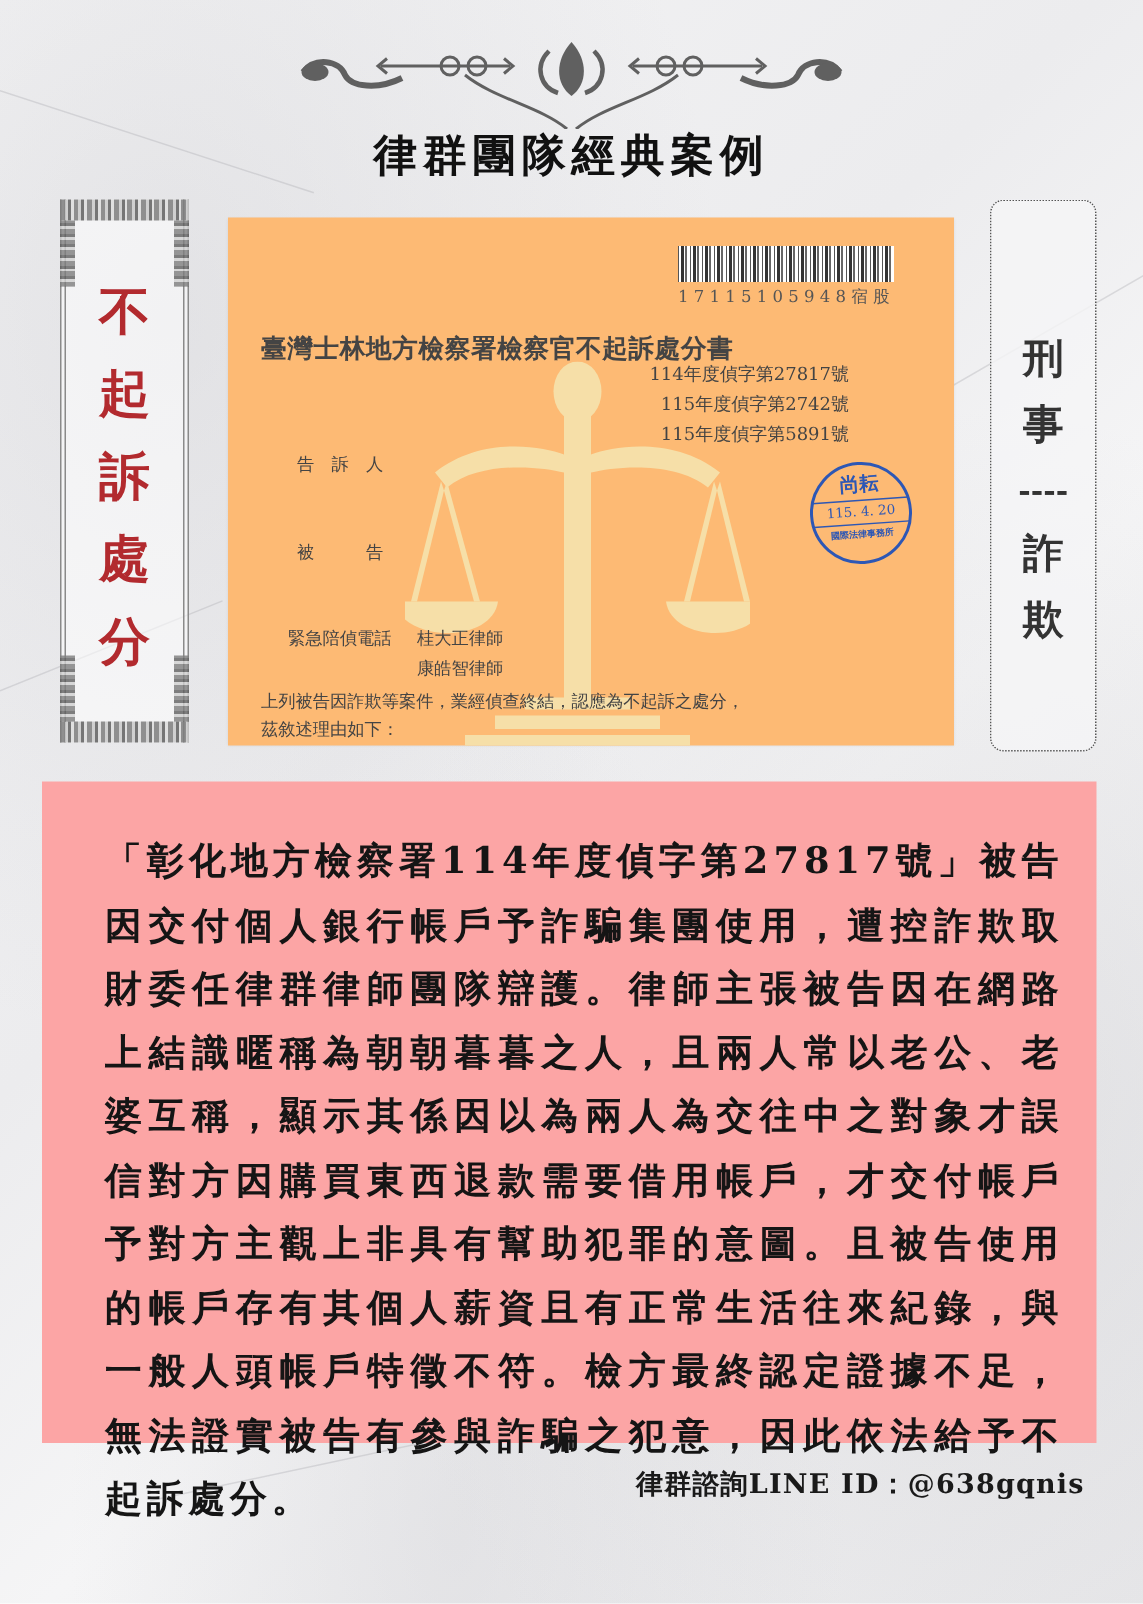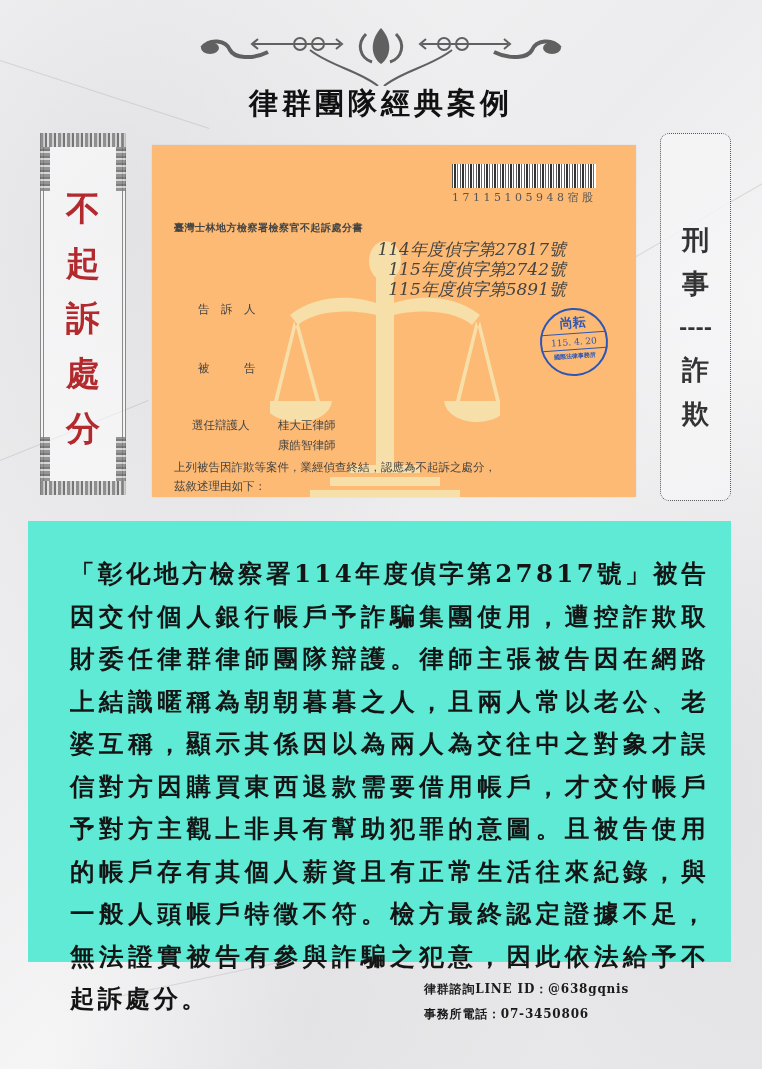--- a/index.html
+++ b/index.html
@@ -65,44 +65,44 @@
   
   .doc {
     position: absolute; left: 152px; top: 145px; width: 484px; height: 352px;
     background: #fdba74; box-shadow: 0 0 2px rgba(0,0,0,0.08);
     font-family: "DejaVu Serif", serif; color: #444; overflow: hidden;
   }
   .barcode { position: absolute; left: 300px; top: 19px; width: 144px; height: 24px;
     background: repeating-linear-gradient(90deg, #555 0 1px, #fff 1px 2px, #333 2px 4px, #fff 4px 5px, #666 5px 6px, #fff 6px 8px);
   }
   .barcode-num { position: absolute; left: 300px; top: 45px; font-size: 11px; letter-spacing: 3.5px; color: #555; }
-  .doc-title { position: absolute; left: 22px; top: 76px; font-size: 10px; font-weight: bold; color: #444; letter-spacing: 0.5px; }
-  .case-nos { position: absolute; right: 70px; top: 94px; text-align: right; font-size: 17px; line-height: 20px; color: #444; font-style: italic; }
+  .doc-title { position: absolute; left: 22px; top: 76px; font-size: 17px; font-weight: bold; color: #444; letter-spacing: 0.5px; }
+  .case-nos { position: absolute; right: 70px; top: 94px; text-align: right; font-size: 12px; line-height: 20px; color: #444; }
   .scales { position: absolute; left: 118px; top: 96px; width: 230px; height: 260px; }
   .doc-label { position: absolute; font-size: 11.5px; color: #444; }
   .stamp {
     position: absolute; left: 388px; top: 163px; width: 68px; height: 68px; border-radius: 50%;
     border: 2px solid #2d57b5; color: #2d57b5; box-sizing: border-box; text-align: center;
     transform: rotate(-4deg);
   }
   .stamp .name { font-size: 13px; font-weight: bold; margin-top: 4px; border-bottom: 1px solid #2d57b5; padding-bottom: 1px; }
   .stamp .date { font-size: 9px; margin-top: 3px; border-bottom: 1px solid #2d57b5; padding-bottom: 2px; }
   .stamp .org { font-size: 6px; font-weight: bold; margin-top: 2px; }
   .doc-body { position: absolute; left: 22px; top: 313px; font-size: 11.5px; line-height: 19px; color: #444; }
   
   .summary {
     position: absolute; left: 28px; top: 521px; width: 703px; height: 441px;
-    background: #5eead4; box-sizing: border-box; padding: 32px 22px 0 42px;
+    background: #fca5a5; box-sizing: border-box; padding: 32px 22px 0 42px;
   }
   .summary p {
     margin: 0; font-size: 24.5px; line-height: 42.5px; color: #151515; font-weight: bold;
     letter-spacing: 3.3px; text-align: justify; font-family: "DejaVu Serif", serif;
   }
   
-  .contact { position: absolute; left: 424px; top: 977px; font-size: 12px; line-height: 25px; font-weight: bold; letter-spacing: 0.8px; }
+  .contact { position: absolute; left: 424px; top: 977px; font-size: 18px; line-height: 25px; font-weight: bold; letter-spacing: 0.8px; }
   .contact .line { color: #1a1a1a; }
   .contact .line.emergency { color: #a24a52; }
 </style>
 </head>
 <body>
 
 <div class="marble-vein" style="left:0;top:60px;width:220px;transform:rotate(18deg);"></div>
 <div class="marble-vein" style="left:560px;top:300px;width:260px;transform:rotate(-30deg);"></div>
 <div class="marble-vein" style="left:100px;top:1000px;width:300px;transform:rotate(-12deg);"></div>
 <div class="marble-vein" style="left:0;top:460px;width:160px;transform:rotate(-22deg);"></div>
@@ -180,34 +180,33 @@
   <div class="barcode"></div>
   <div class="barcode-num">17115105948宿股</div>
   <div class="doc-title">臺灣士林地方檢察署檢察官不起訴處分書</div>
   <div class="case-nos">
     <div>114年度偵字第27817號</div>
     <div>115年度偵字第2742號</div>
     <div>115年度偵字第5891號</div>
   </div>
   <div class="doc-label" style="left:46px;top:157px;">告　訴　人</div>
   <div class="doc-label" style="left:46px;top:216px;text-align:right;">被　　　告</div>
-  <div class="doc-label" style="left:40px;top:273px;">選任辯護人</div>
+  <div class="doc-label" style="left:40px;top:273px;">緊急陪偵電話</div>
   <div class="doc-label" style="left:126px;top:273px;">桂大正律師</div>
   <div class="doc-label" style="left:126px;top:293px;">康皓智律師</div>
   <div class="stamp">
     <div class="name">尚耘</div>
     <div class="date">115. 4. 20</div>
     <div class="org">國際法律事務所</div>
   </div>
   <div class="doc-body">
     <div>上列被告因詐欺等案件，業經偵查終結，認應為不起訴之處分，</div>
     <div style="padding-left:0;">茲敘述理由如下：</div>
   </div>
 </div>
 
 <div class="summary">
   <p>「彰化地方檢察署114年度偵字第27817號」被告因交付個人銀行帳戶予詐騙集團使用，遭控詐欺取財委任律群律師團隊辯護。律師主張被告因在網路上結識暱稱為朝朝暮暮之人，且兩人常以老公、老婆互稱，顯示其係因以為兩人為交往中之對象才誤信對方因購買東西退款需要借用帳戶，才交付帳戶予對方主觀上非具有幫助犯罪的意圖。且被告使用的帳戶存有其個人薪資且有正常生活往來紀錄，與一般人頭帳戶特徵不符。檢方最終認定證據不足，無法證實被告有參與詐騙之犯意，因此依法給予不起訴處分。</p>
 </div>
 
 <div class="contact">
   <div class="line">律群諮詢LINE ID：@638gqnis</div>
-  <div class="line">事務所電話：07-3450806</div>
 </div>
 
 </body></html>

